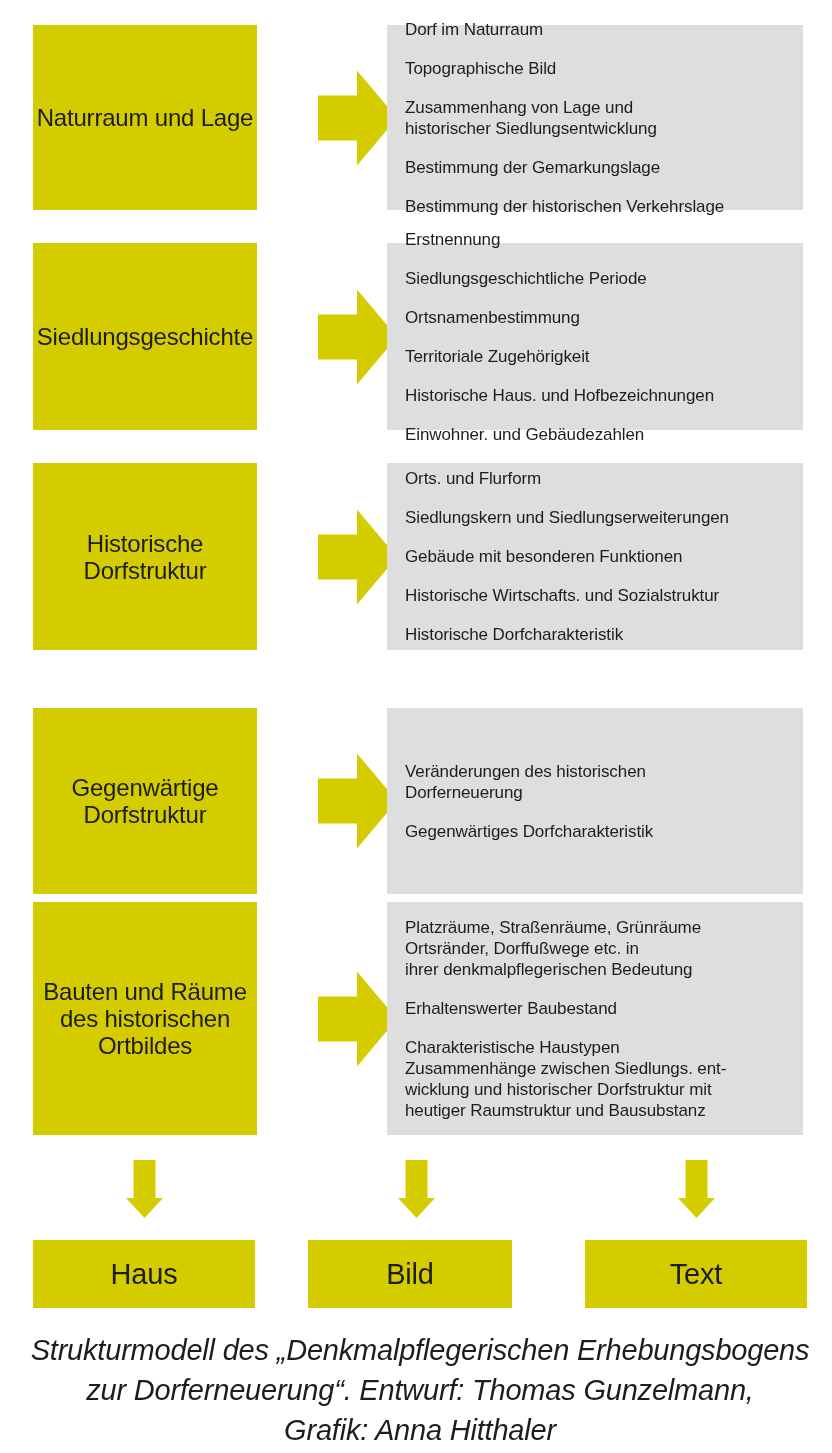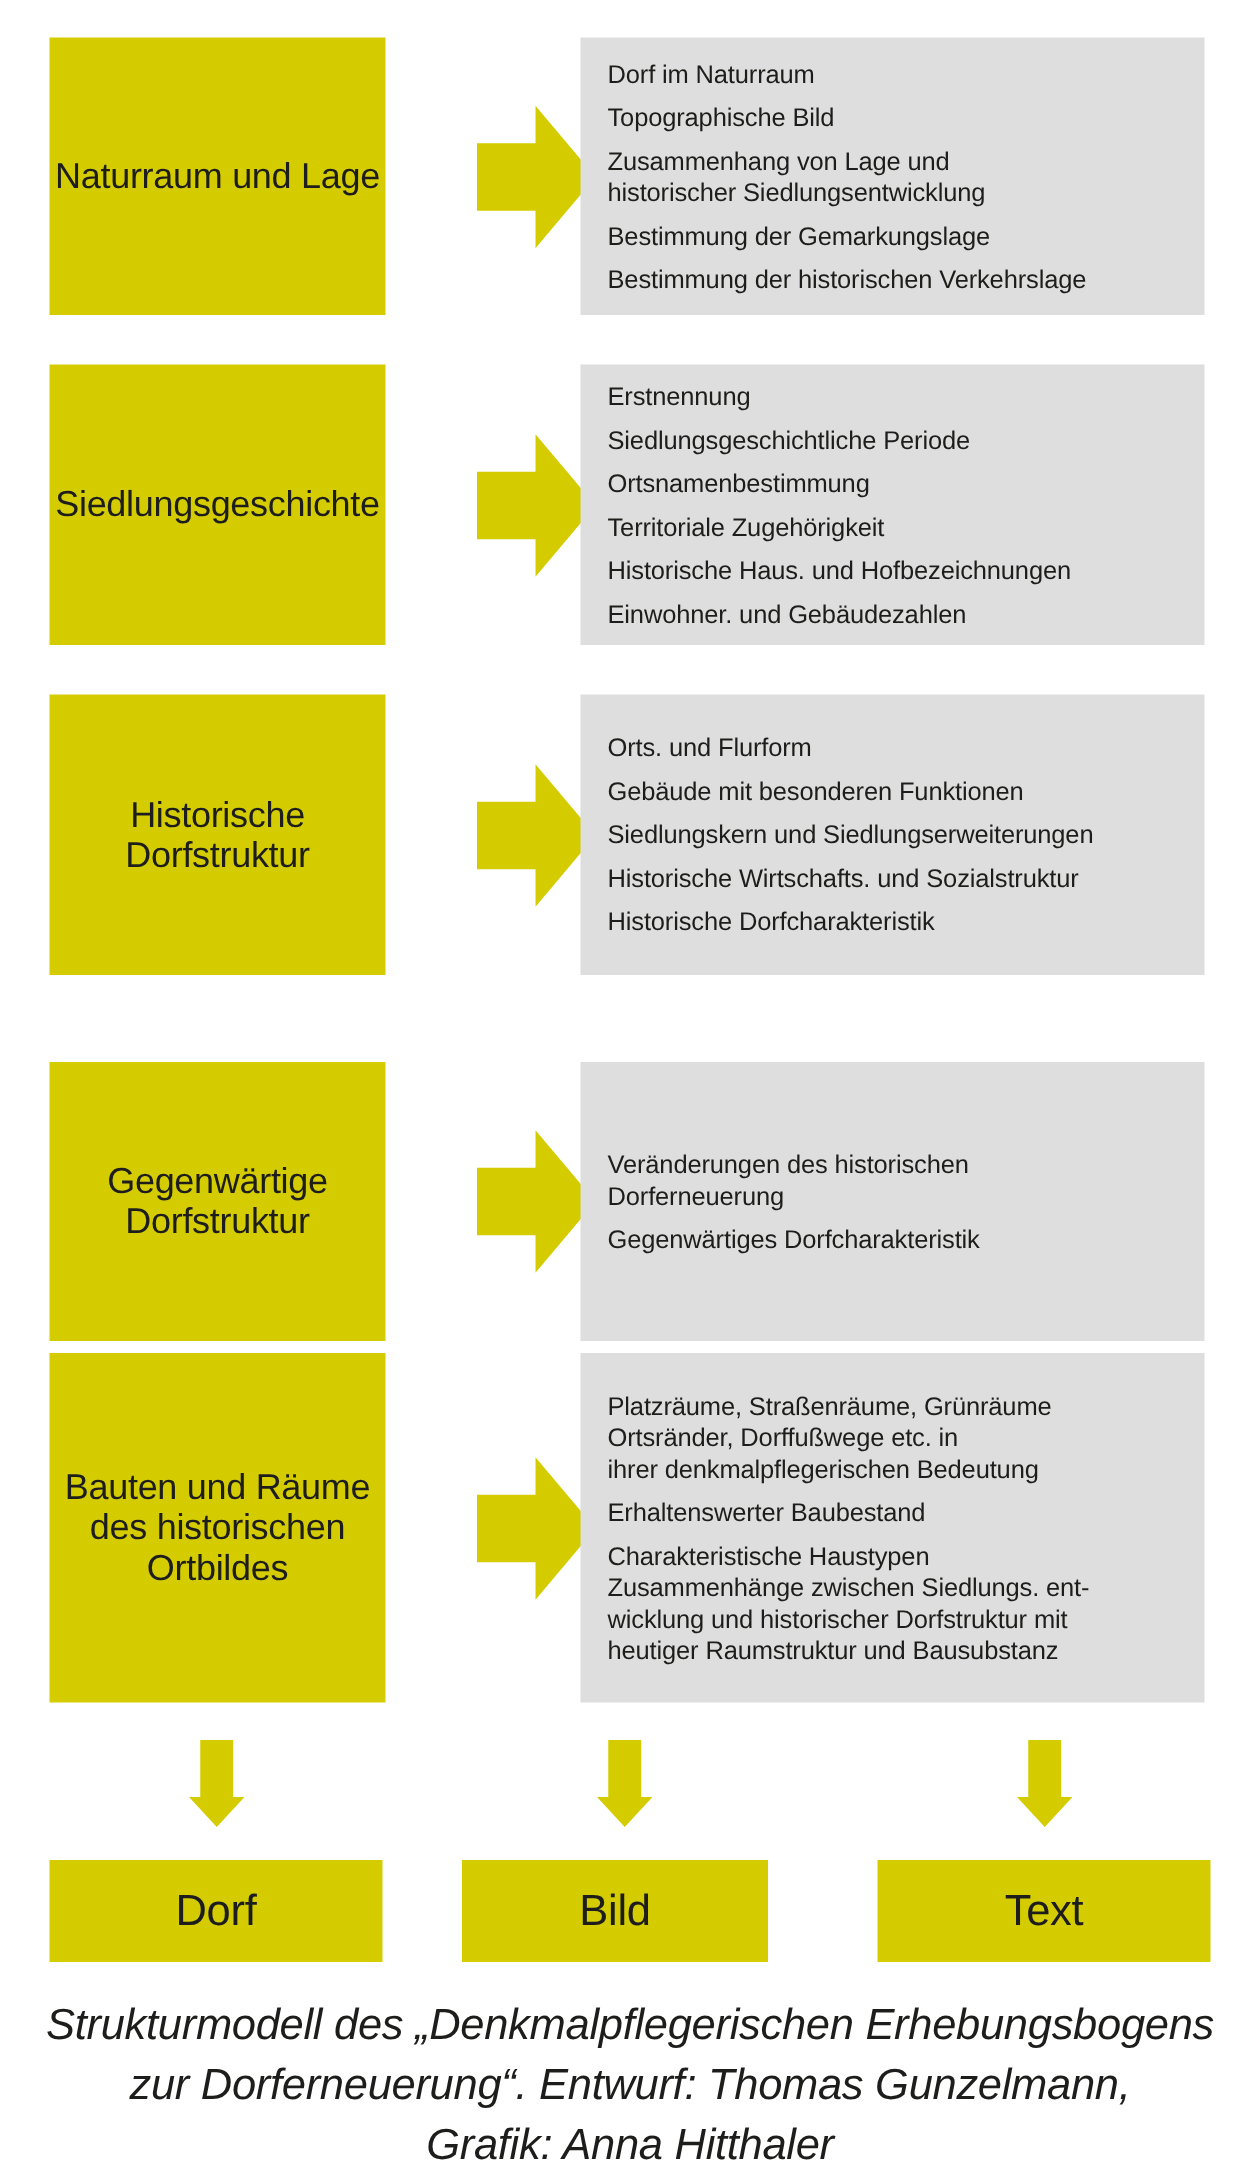--- a/index.html
+++ b/index.html
@@ -58,21 +58,21 @@
     position: absolute;
     left: 387px;
     width: 416px;
     top: 0;
     height: 100%;
     background: var(--panel-gray);
     display: flex;
     flex-direction: column;
     justify-content: center;
     padding: 10px 8px 10px 18px;
-    gap: 8px;
+    gap: 18px;
   }
   .detail-item {
     font-size: 17px;
     line-height: 21px;
     white-space: pre-line;
     letter-spacing: -0.1px;
   }
 
   .output-arrow {
     position: absolute;
@@ -150,22 +150,22 @@
   </div>
 
   <div class="row row-3">
     <div class="topic-box">Historische
 Dorfstruktur</div>
     <svg class="flow-arrow" viewBox="0 0 79 95" aria-hidden="true">
       <polygon points="0,25 39,25 39,0 79,47.5 39,95 39,70 0,70"></polygon>
     </svg>
     <div class="detail-panel">
       <div class="detail-item">Orts. und Flurform</div>
+      <div class="detail-item">Siedlungskern und Siedlungserweiterungen</div>
       <div class="detail-item">Gebäude mit besonderen Funktionen</div>
-      <div class="detail-item">Siedlungskern und Siedlungserweiterungen</div>
       <div class="detail-item">Historische Wirtschafts. und Sozialstruktur</div>
       <div class="detail-item">Historische Dorfcharakteristik</div>
     </div>
   </div>
 
   <div class="row row-4">
     <div class="topic-box">Gegenwärtige
 Dorfstruktur</div>
     <svg class="flow-arrow" viewBox="0 0 79 95" aria-hidden="true">
       <polygon points="0,25 39,25 39,0 79,47.5 39,95 39,70 0,70"></polygon>
@@ -199,21 +199,21 @@
   <svg class="output-arrow output-arrow-1" viewBox="0 0 37 58" aria-hidden="true">
     <polygon points="7.5,0 29.5,0 29.5,38 37,38 18.5,58 0,38 7.5,38"></polygon>
   </svg>
   <svg class="output-arrow output-arrow-2" viewBox="0 0 37 58" aria-hidden="true">
     <polygon points="7.5,0 29.5,0 29.5,38 37,38 18.5,58 0,38 7.5,38"></polygon>
   </svg>
   <svg class="output-arrow output-arrow-3" viewBox="0 0 37 58" aria-hidden="true">
     <polygon points="7.5,0 29.5,0 29.5,38 37,38 18.5,58 0,38 7.5,38"></polygon>
   </svg>
 
-  <div class="output-box output-box-1">Dorf</div>
+  <div class="output-box output-box-1">Haus</div>
   <div class="output-box output-box-2">Bild</div>
   <div class="output-box output-box-3">Text</div>
 
   <div class="caption">Strukturmodell des „Denkmalpflegerischen Erhebungsbogens
 zur Dorferneuerung“. Entwurf: Thomas Gunzelmann,
 Grafik: Anna Hitthaler</div>
 
 </div>
 
 </body></html>

